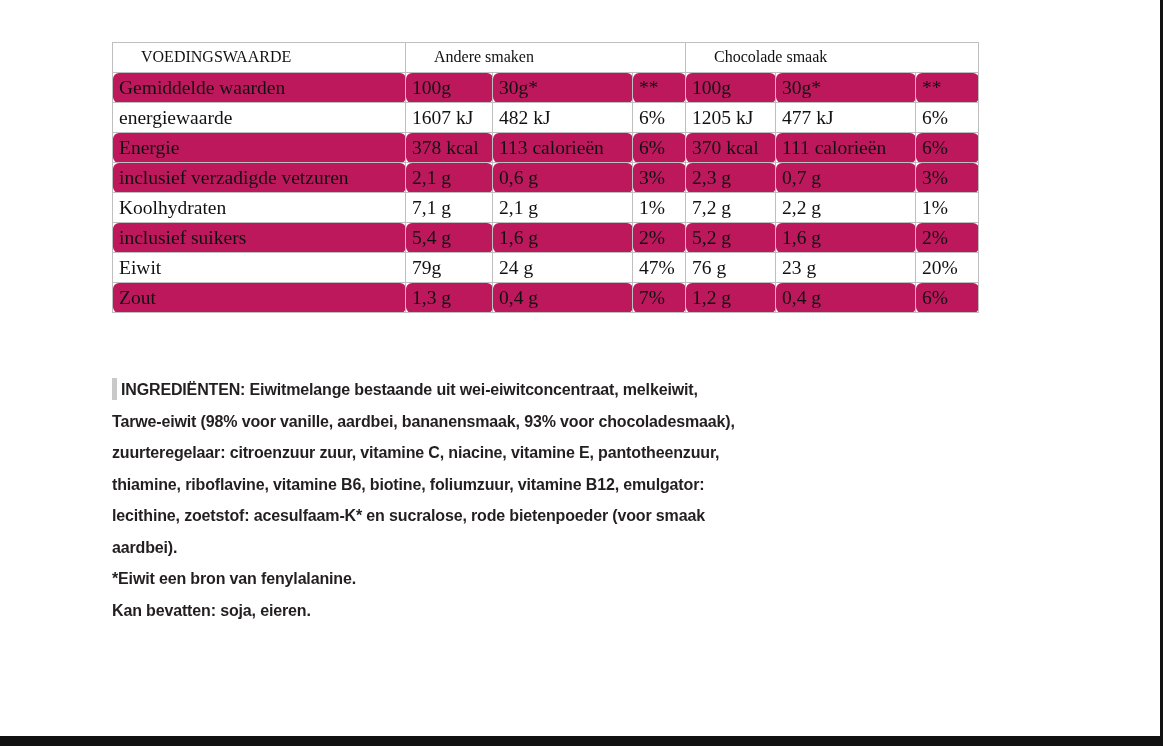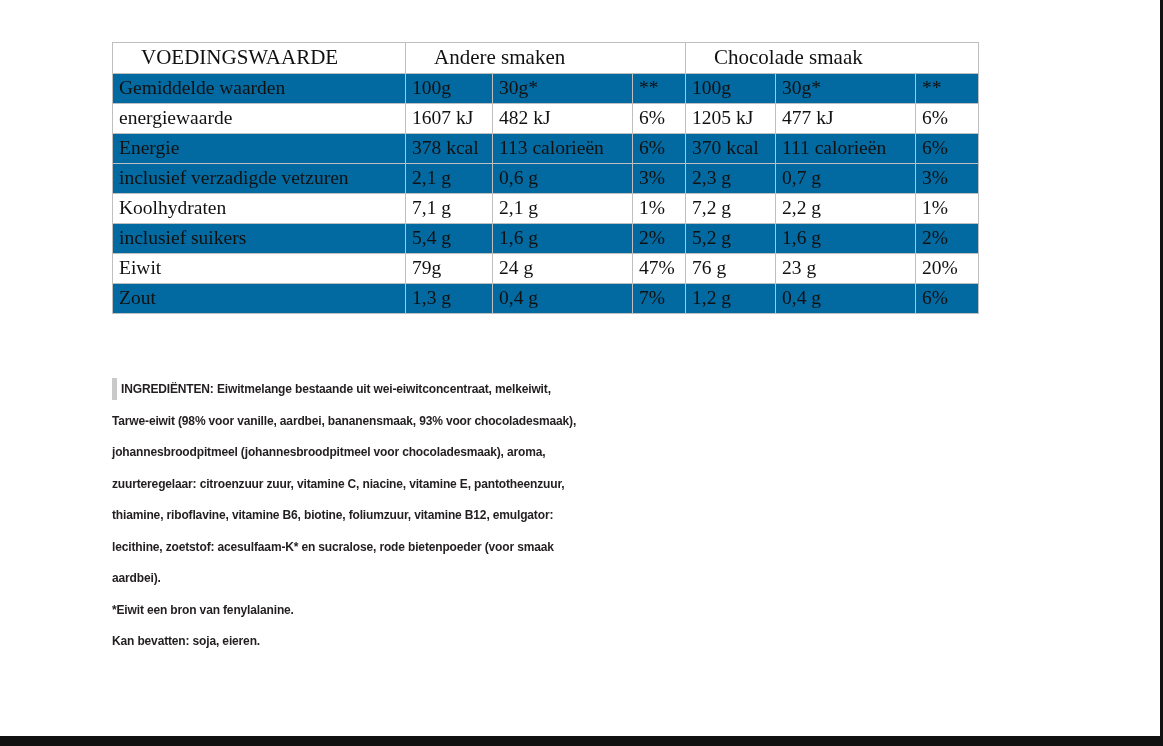--- a/index.html
+++ b/index.html
@@ -58,32 +58,32 @@
     font-weight: normal;
     white-space: nowrap;
     overflow: hidden;
     line-height: 1.18;
     vertical-align: middle;
     height: 24px;
   }
   table.nutri tr.row-white td,
   table.nutri tr.row-white th { background: #ffffff; }
   table.nutri tr.row-shade td,
-  table.nutri tr.row-shade th { background: #0369a1; }
-
-  tr.head-flavours th.title-cell { font-size: 21px; padding-left: 28px; }
+  table.nutri tr.row-shade th { background: #be185d; border-radius: 6px; }
+
+  tr.head-flavours th.title-cell { font-size: 16px; padding-left: 28px; }
 
   
   #ingredients {
     position: absolute;
     left: 112px;
     top: 374px;
     width: 975px;
     font-family: "Liberation Sans", sans-serif;
-    font-size: 12px;
+    font-size: 16px;
     font-weight: bold;
     color: #231f20;
     line-height: 31.5px;
     letter-spacing: -0.15px;
   }
   #ingredients p { margin: 0; padding: 0; }
   #ingredients .lead { position: relative; padding-left: 9px; }
   #ingredients .lead .quote-bar {
     position: absolute;
     left: 0;
@@ -200,21 +200,20 @@
         </tr>
       </tbody>
     </table>
   </div>
 
   <div id="ingredients">
     <p class="lead">
       <span class="quote-bar"></span><span>INGREDIËNTEN: Eiwitmelange bestaande uit wei-eiwitconcentraat, melkeiwit,</span>
     </p>
     <p>Tarwe-eiwit (98%  voor vanille, aardbei, bananensmaak, 93%  voor chocoladesmaak),</p>
-    <p>johannesbroodpitmeel (johannesbroodpitmeel voor chocoladesmaak), aroma,</p>
     <p>zuurteregelaar: citroenzuur zuur, vitamine C, niacine, vitamine E, pantotheenzuur,</p>
     <p>thiamine, riboflavine, vitamine B6, biotine, foliumzuur, vitamine B12, emulgator:</p>
     <p>lecithine, zoetstof: acesulfaam-K* en sucralose, rode bietenpoeder (voor smaak</p>
     <p>aardbei).</p>
     <p id="allergen-line-1">*Eiwit een bron van fenylalanine.</p>
     <p>Kan bevatten: soja, eieren.</p>
   </div>
 
 </div>
 

